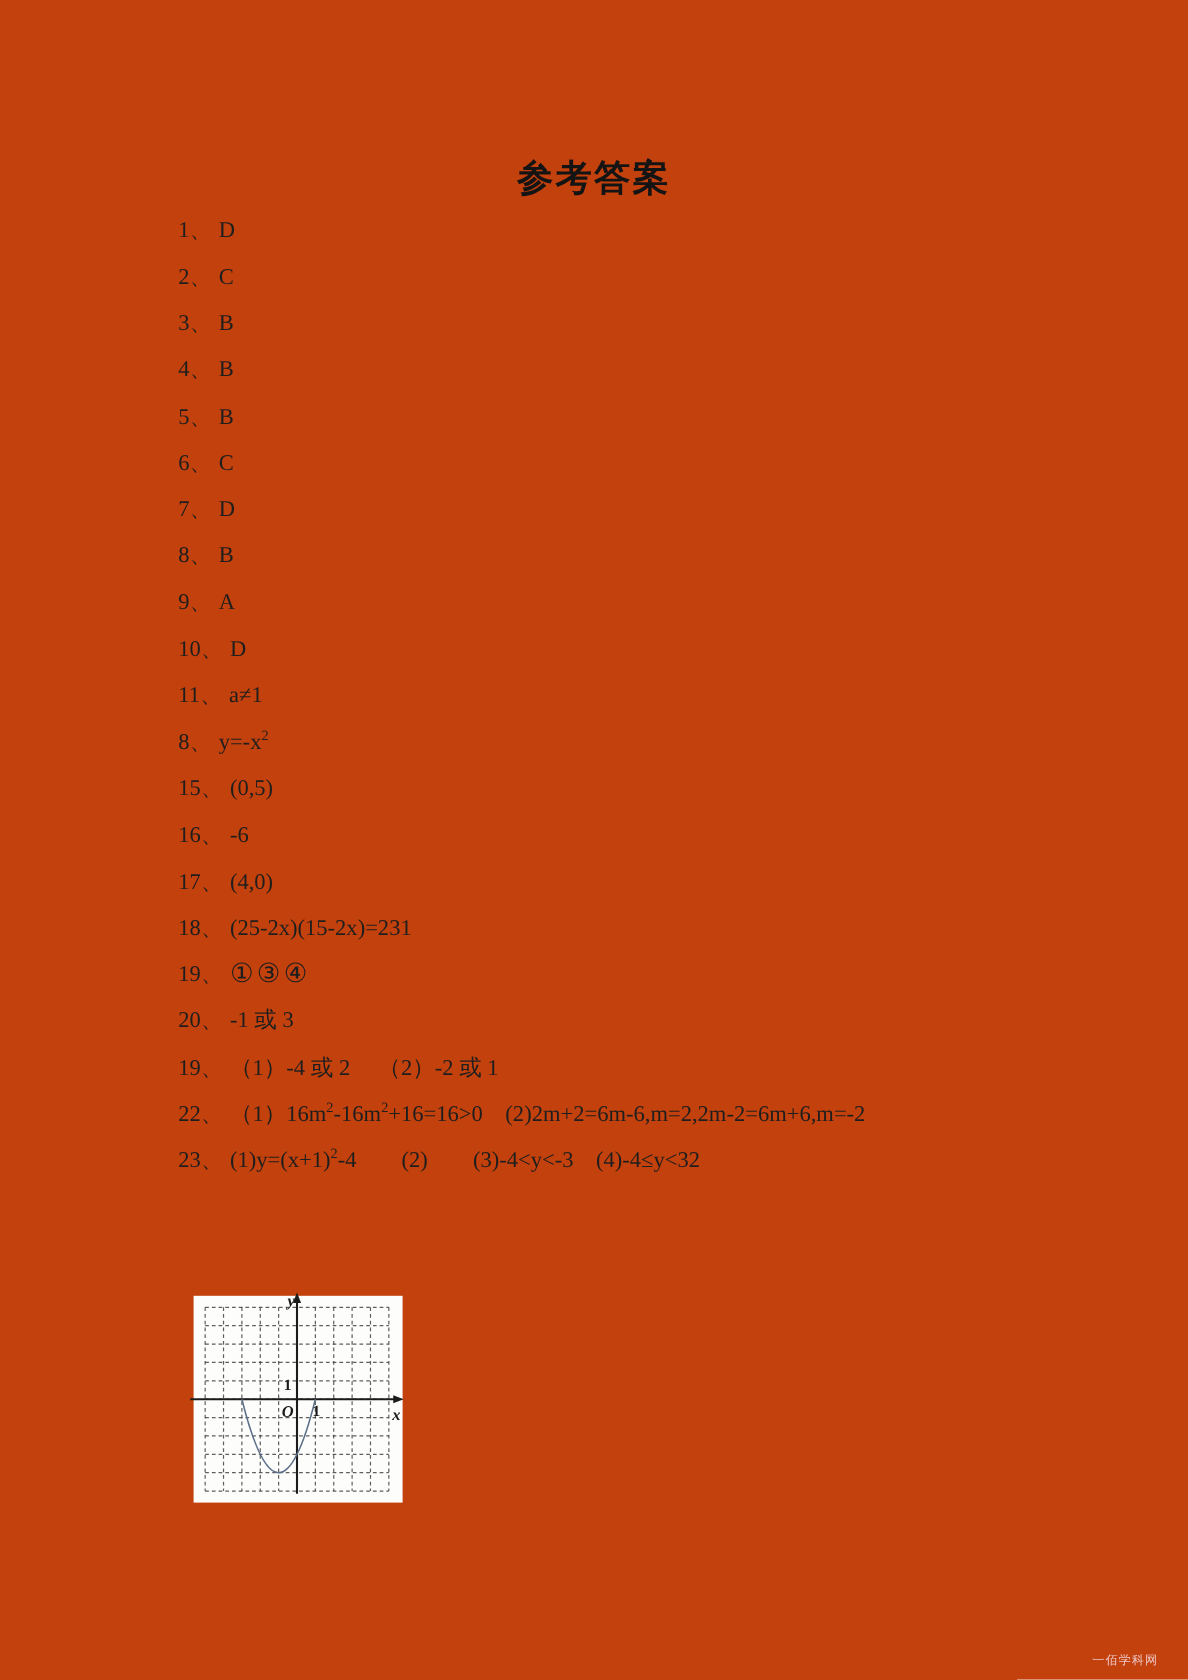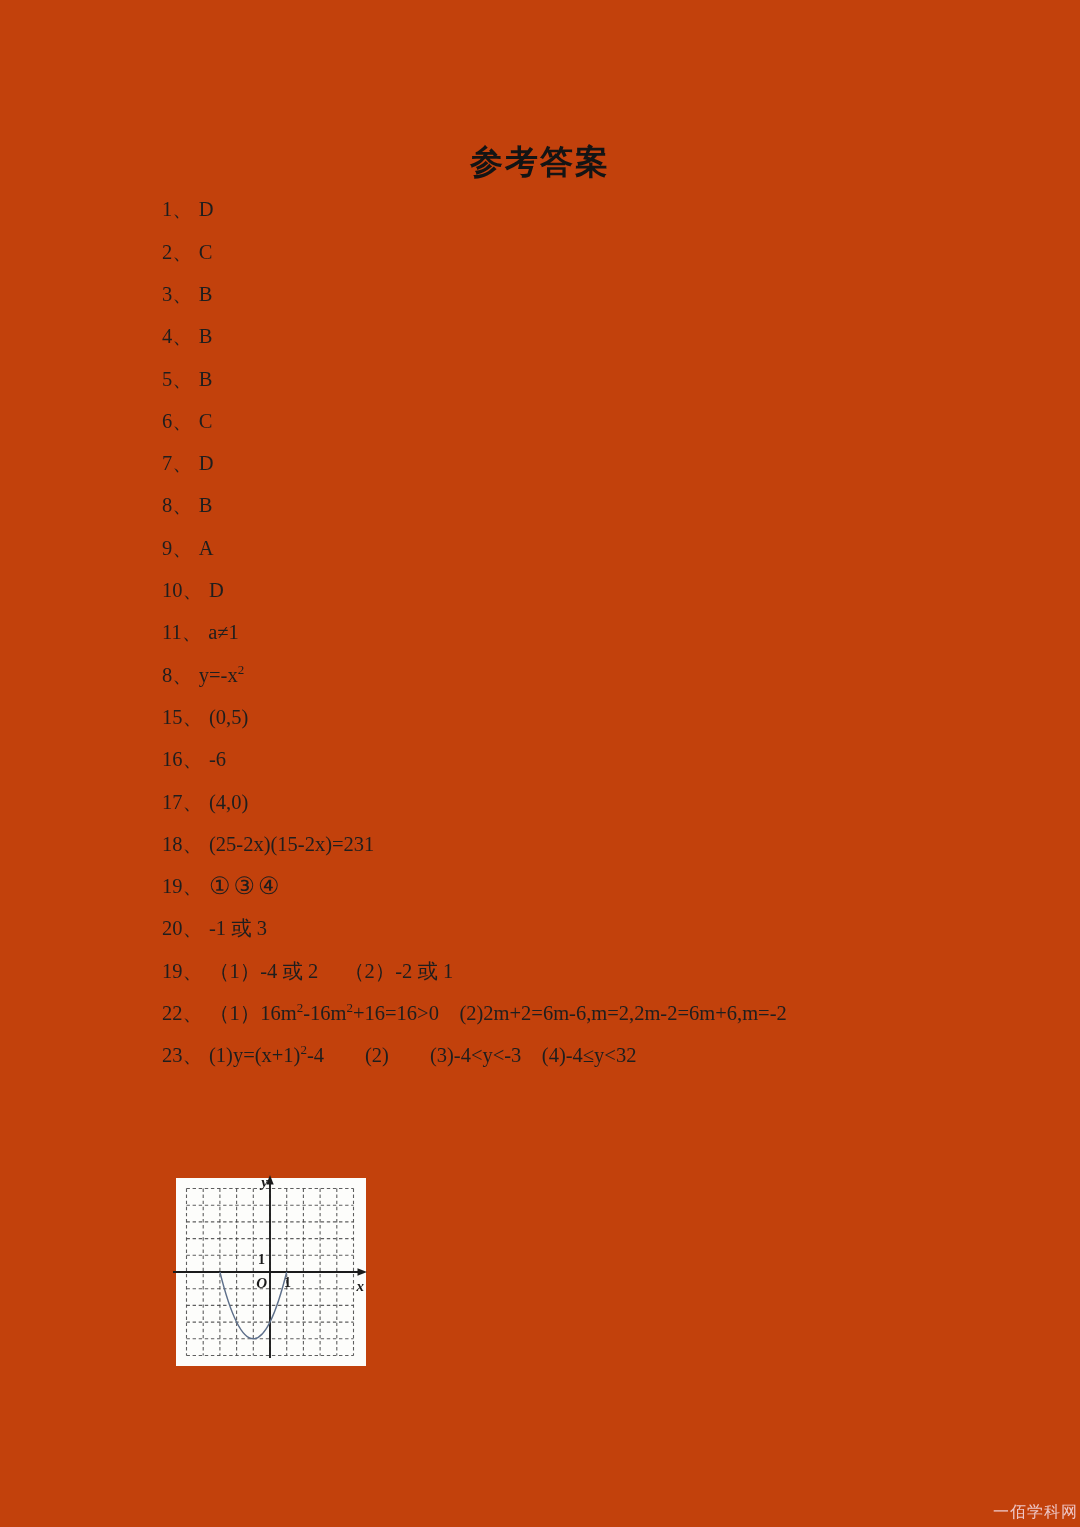--- a/index.html
+++ b/index.html
@@ -31,21 +31,21 @@
   .graph .axis{stroke:#1b1b1b;stroke-width:1.9;fill:none;}
   .graph .arrow{fill:#1b1b1b;stroke:none;}
   .graph .curve{fill:none;stroke-width:1.4;}
   .graph text{font-family:"Liberation Serif","DejaVu Serif",serif;fill:#1b1b1b;}
   .axis-label{font-size:15px;font-style:italic;font-weight:bold;}
   .origin-label{font-size:15px;font-style:italic;font-weight:bold;}
   .tick-label{font-size:14px;font-weight:bold;}
   .watermark{
     position:absolute;left:993px;top:1502px;
     font-family:"Liberation Sans","DejaVu Sans",sans-serif;
-    font-size:16px;letter-spacing:1px;color:#eec6c6;
+    font-size:11px;letter-spacing:1px;color:#eec6c6;
   }
 </style>
 </head>
 <body>
 
 <div class="page">
 
   <h1 class="title">参考答案</h1>
 
   <div class="answers" id="answers">

